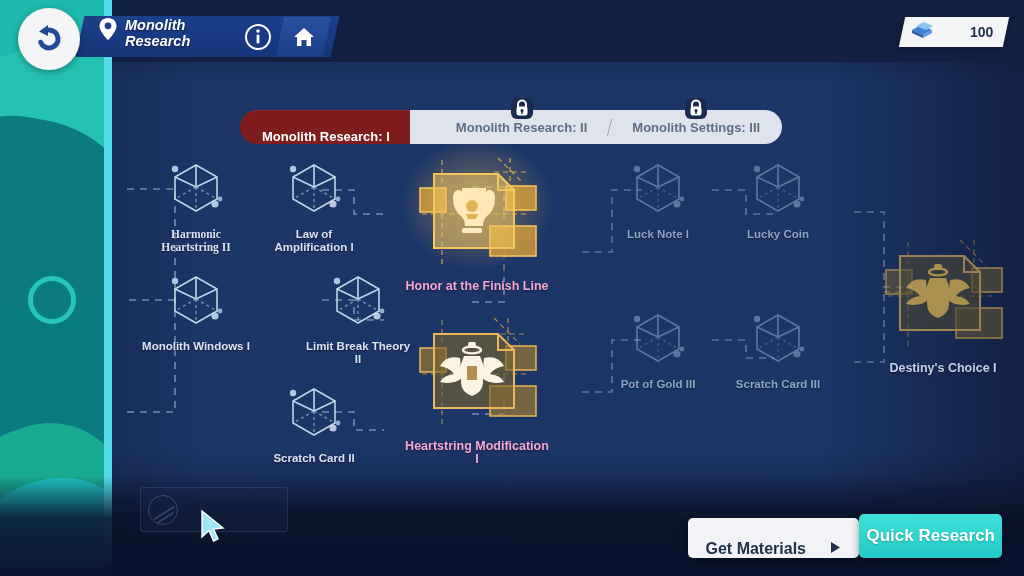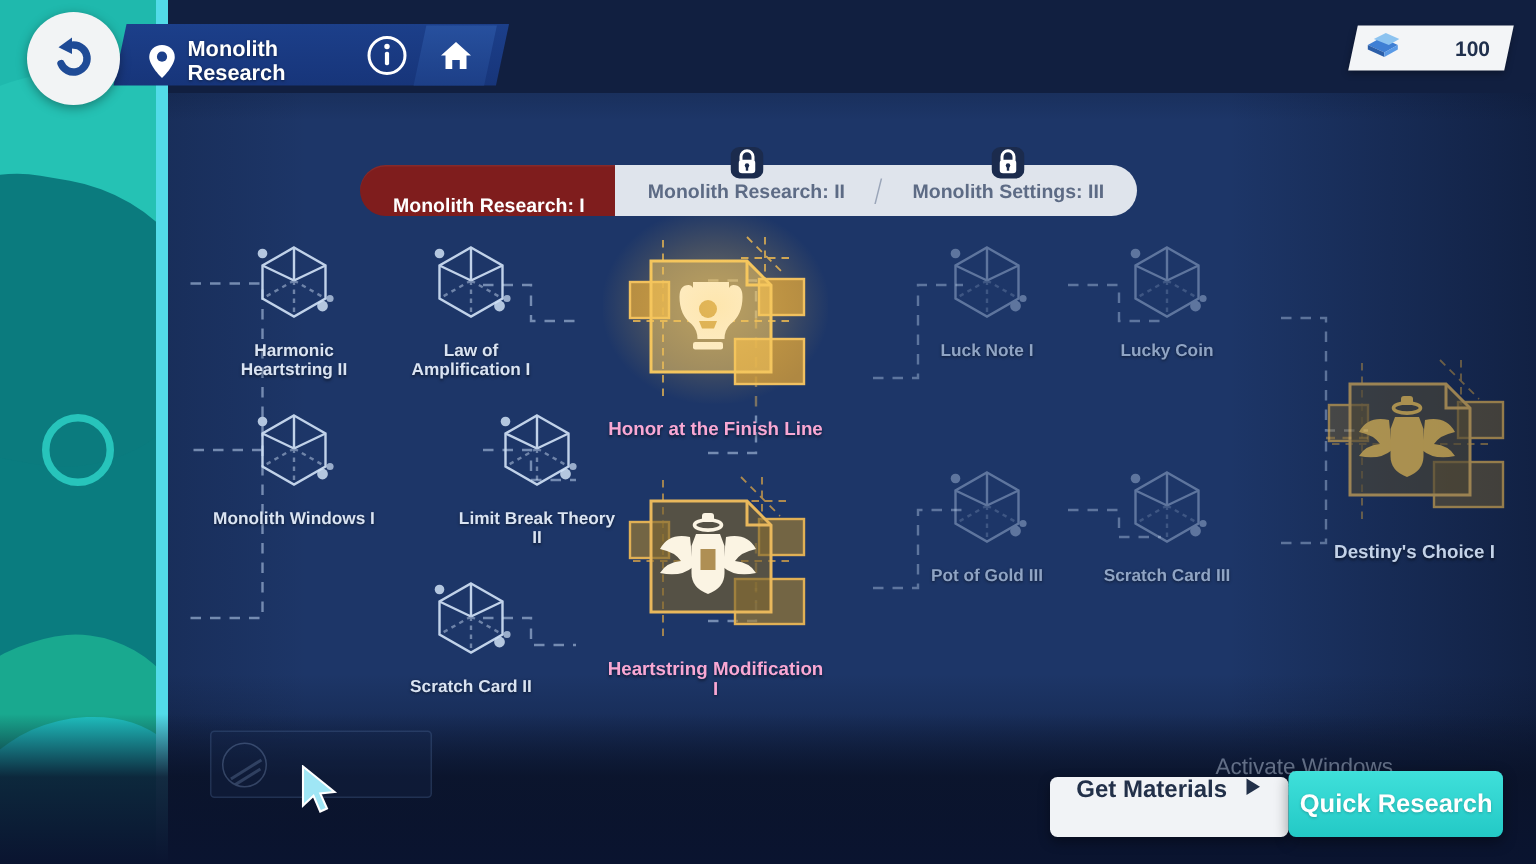--- a/index.html
+++ b/index.html
@@ -84,21 +84,21 @@
   .backbtn {
     position:absolute; left:18px; top:8px; width:62px; height:62px;
     border-radius:50%; background:#f2f4f5;
     display:flex; align-items:center; justify-content:center;
     box-shadow:0 2px 7px rgba(0,0,0,.35);
     cursor:pointer;
   }
 
   .loc-wrap {
     position:absolute; left:98px; top:17px; height:48px;
-    display:flex; align-items:center; gap:7px;
+    display:flex; gap:7px;font-style:italic;
   }
   .pin-icon { width:20px; height:24px; }
   .loc-title {
     color:#fff; font-size:14.5px; font-weight:bold; line-height:16px;
     max-width:78px; text-shadow:0 1px 2px rgba(0,0,0,.45);
   }
 
   .info-btn {
     position:absolute; left:238px; top:17px; width:40px; height:40px;
     display:flex; align-items:center; justify-content:center; cursor:pointer;
@@ -130,21 +130,21 @@
     background:#7f1d1d; color:#fff;
     border-radius:17px 0 0 17px;
     padding:0 20px 0 22px;
     display:flex; align-items:flex-end;
     font-size:13px; font-weight:bold;
     cursor:pointer; position:relative; z-index:2;
     box-shadow:inset 0 1px 0 rgba(255,255,255,.06);
   }
   .tab-group {
     background:#dfe4ec; border-radius:0 17px 17px 0;
-    display:flex; align-items:center; position:relative;
+    display:flex; align-items:center; position:relative;padding-left:24px;
   }
   .tab-locked {
     color:#5d6b85; font-size:13px; font-weight:bold;
     padding:0 22px; display:flex; align-items:center; height:100%;
     position:relative; cursor:pointer;
   }
   .tab-sep { width:1px; height:17px; background:#9aa5b8; transform:skewX(-14deg); }
   .lock-badge {
     position:absolute; top:-14px; left:50%; margin-left:-11px;
     width:22px; height:24px;
@@ -195,21 +195,21 @@
   .wm {
     position:absolute; right:48px; bottom:42px; text-align:left;
     color:rgba(205,218,238,.45); pointer-events:none;
   }
   .wm-t { font-size:15px; line-height:18px; }
   .wm-s { font-size:10.5px; line-height:13px; color:rgba(200,214,236,.38); }
 
   .btn-materials {
     position:absolute; right:165px; bottom:18px; height:40px;
     background:#f1f3f6; border-radius:5px;
-    display:flex; align-items:flex-start; gap:12px; padding:0 18px;
+    display:flex; align-items:flex-end; gap:24px; padding:0 18px;
     color:#223049; font-size:16px; font-weight:bold; cursor:pointer;
     box-shadow:0 3px 8px rgba(0,0,0,.35);
   }
   .btn-quick {
     position:absolute; right:22px; bottom:18px; height:44px;
     background:linear-gradient(180deg,#3fe0da 0%,#23c9c6 100%);
     border-radius:5px; padding:0 7px;
     display:flex; align-items:center;
     color:#ffffff; font-size:17px; font-weight:bold; cursor:pointer;
     text-shadow:0 1px 2px rgba(0,0,0,.22);
@@ -254,21 +254,21 @@
         <path d="M600 278 L634 278 L634 296 L662 296"></path>
 
         <path d="M742 150 L772 150 L772 225 L800 225"></path>
         <path d="M742 300 L772 300 L772 232"></path>
       </g>
       <g stroke="#c9a45c" stroke-width="1.6" fill="none" stroke-dasharray="6 5" opacity=".5">
         <path d="M772 230 L800 230"></path>
       </g>
     </svg>
 
-    <div class="node" style="left:30px; top:88px;">
+    <div class="node" style="left:30px; top:88px;font-family:Liberation Serif, serif;">
       <div class="glyph">
         <svg width="66" height="66" viewBox="0 0 66 66">
           <g stroke="#cfe0f5" stroke-width="1.6" fill="none" opacity=".92">
             <path d="M33 10 L54 22 L54 44 L33 56 L12 44 L12 22 Z"></path>
             <path d="M33 10 L33 32 M33 32 L54 22 M33 32 L12 22"></path>
             <path d="M33 32 L33 56 M33 32 L12 44 M33 32 L54 44" stroke-dasharray="3 3" opacity=".5"></path>
           </g>
           <circle cx="12" cy="14" r="3.2" fill="#cfe0f5" opacity=".85"></circle>
           <circle cx="52" cy="49" r="3.6" fill="#cfe0f5" opacity=".85"></circle>
           <circle cx="57" cy="44" r="2.4" fill="#cfe0f5" opacity=".7"></circle>
@@ -612,21 +612,20 @@
     <div class="tc-orb"></div>
   </div>
 
   <div class="cursor">
     <svg width="28" height="36" viewBox="0 0 28 36">
       <path d="M2 1 L2 27 L9 20.5 L13.5 31 L18 29 L13.5 19 L23 18 Z" fill="#9fe6f5" stroke="#ffffff" stroke-width="1.4"></path>
     </svg>
   </div>
 
   <div class="wm">
-    <div class="wm-t">Activate Windows</div>
     <div class="wm-s">Go to Settings to activate Windows.</div>
   </div>
 
   <div class="btn-materials">
     <span>Get Materials</span>
     <span>
       <svg width="11" height="13" viewBox="0 0 11 13">
           <path d="M1 1 L10 6.5 L1 12 Z" fill="#223049"></path>
         </svg>
     </span>

